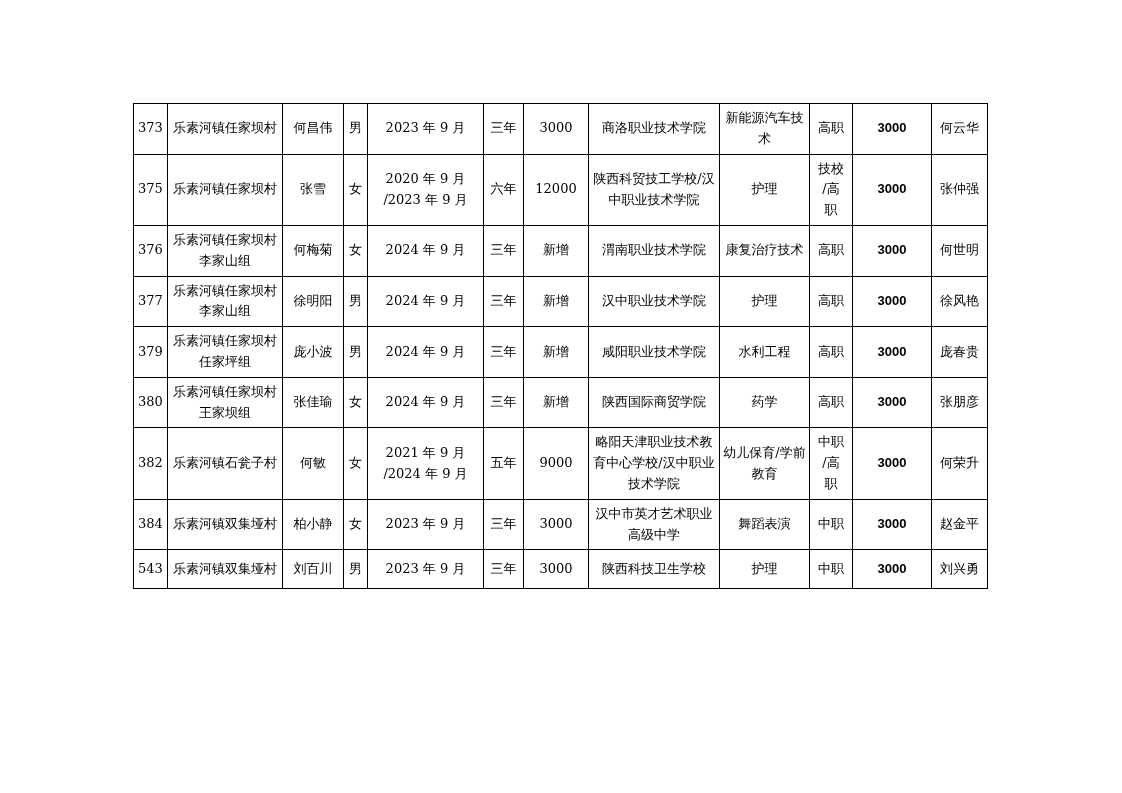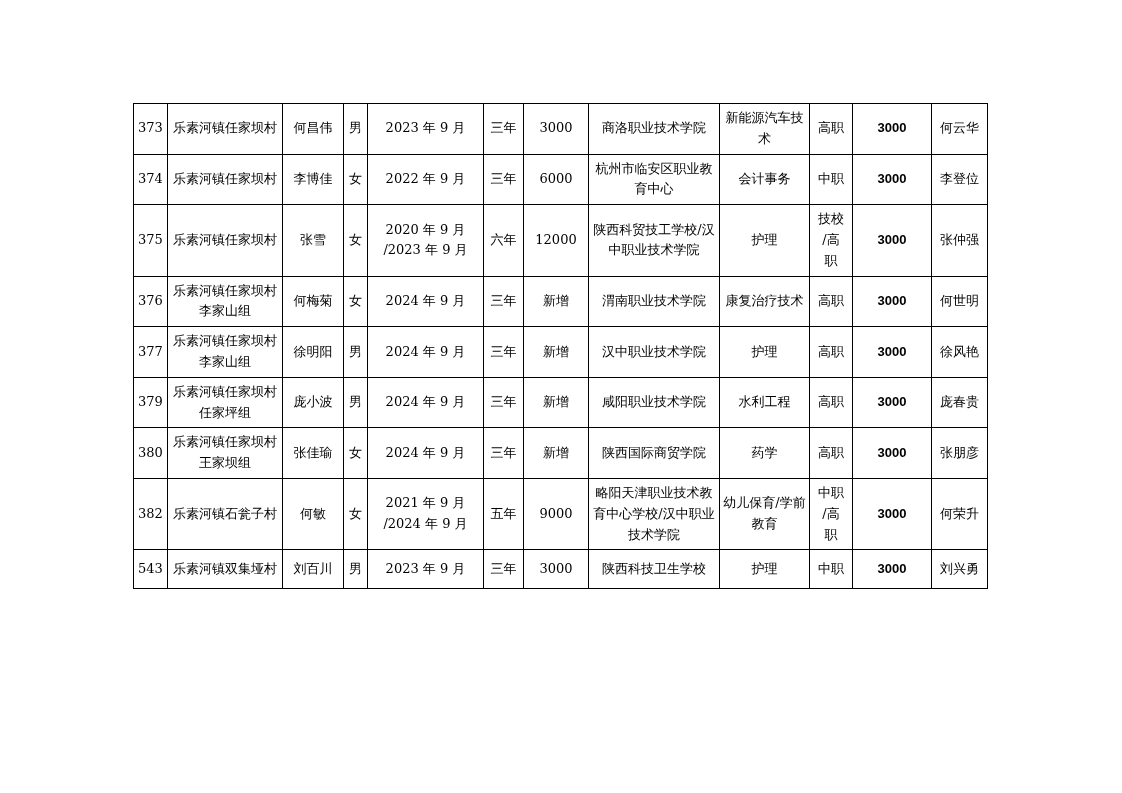--- a/index.html
+++ b/index.html
@@ -98,34 +98,20 @@
           <td class="c-date">2023 年 9 月</td>
           <td class="c-duration">三年</td>
           <td class="c-amount">3000</td>
           <td class="c-school">商洛职业技术学院</td>
           <td class="c-major">新能源汽车技术</td>
           <td class="c-level">高职</td>
           <td class="c-subsidy">3000</td>
           <td class="c-contact">何云华</td>
         </tr>
         <tr>
-          <td class="c-no">374</td>
-          <td class="c-village">乐素河镇任家坝村</td>
-          <td class="c-student">李博佳</td>
-          <td class="c-gender">女</td>
-          <td class="c-date">2022 年 9 月</td>
-          <td class="c-duration">三年</td>
-          <td class="c-amount">6000</td>
-          <td class="c-school">杭州市临安区职业教育中心</td>
-          <td class="c-major">会计事务</td>
-          <td class="c-level">中职</td>
-          <td class="c-subsidy">3000</td>
-          <td class="c-contact">李登位</td>
-        </tr>
-        <tr>
           <td class="c-no">375</td>
           <td class="c-village">乐素河镇任家坝村</td>
           <td class="c-student">张雪</td>
           <td class="c-gender">女</td>
           <td class="c-date">2020 年 9 月
 /2023 年 9 月</td>
           <td class="c-duration">六年</td>
           <td class="c-amount">12000</td>
           <td class="c-school">陕西科贸技工学校/汉中职业技术学院</td>
           <td class="c-major">护理</td>
@@ -202,20 +188,34 @@
           <td class="c-amount">9000</td>
           <td class="c-school">略阳天津职业技术教育中心学校/汉中职业技术学院</td>
           <td class="c-major">幼儿保育/学前教育</td>
           <td class="c-level">中职
 /高
 职</td>
           <td class="c-subsidy">3000</td>
           <td class="c-contact">何荣升</td>
         </tr>
         <tr>
+          <td class="c-no">384</td>
+          <td class="c-village">乐素河镇双集垭村</td>
+          <td class="c-student">柏小静</td>
+          <td class="c-gender">女</td>
+          <td class="c-date">2023 年 9 月</td>
+          <td class="c-duration">三年</td>
+          <td class="c-amount">3000</td>
+          <td class="c-school">汉中市英才艺术职业高级中学</td>
+          <td class="c-major">舞蹈表演</td>
+          <td class="c-level">中职</td>
+          <td class="c-subsidy">3000</td>
+          <td class="c-contact">赵金平</td>
+        </tr>
+        <tr>
           <td class="c-no">543</td>
           <td class="c-village">乐素河镇双集垭村</td>
           <td class="c-student">刘百川</td>
           <td class="c-gender">男</td>
           <td class="c-date">2023 年 9 月</td>
           <td class="c-duration">三年</td>
           <td class="c-amount">3000</td>
           <td class="c-school">陕西科技卫生学校</td>
           <td class="c-major">护理</td>
           <td class="c-level">中职</td>

